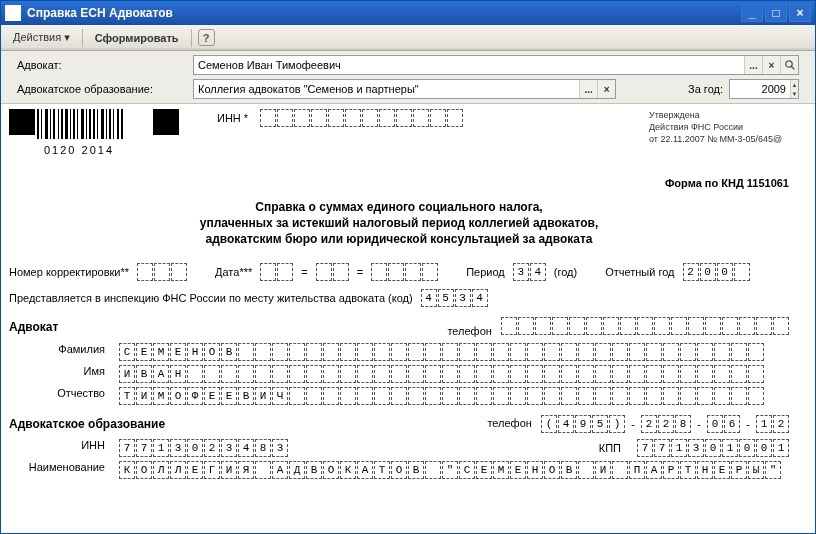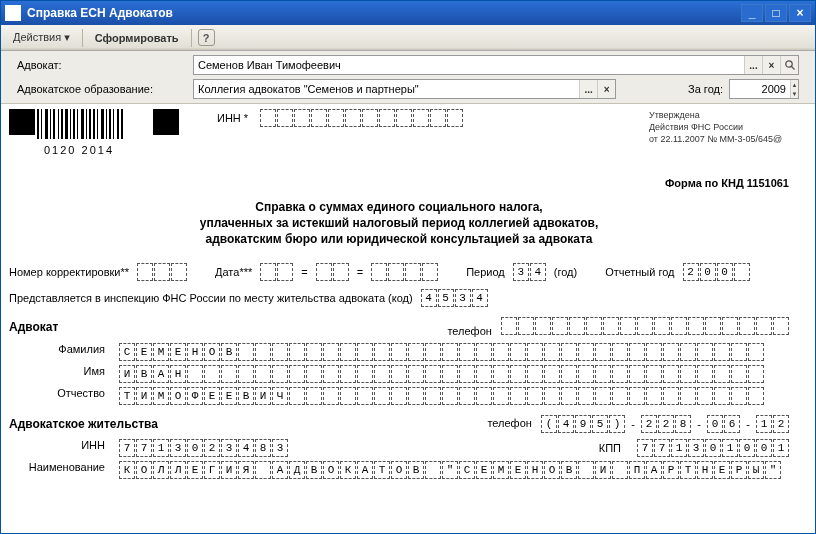--- a/index.html
+++ b/index.html
@@ -375,21 +375,21 @@
             <span class="cell"></span>
             <span class="cell"></span>
             <span class="cell"></span>
             <span class="cell"></span>
             <span class="cell"></span>
             <span class="cell"></span>
           </div>
       </div>
 
       <div class="section-h">
-        <span>Адвокатское жительства</span>
+        <span>Адвокатское образование</span>
         <span class="tel">
           <span>телефон</span>
           &nbsp;
           <span id="org-phone" style="display:inline-flex;gap:4px;align-items:center">
               <span class="cells" style="display: inline-flex;">
                 <span class="cell">(</span>
                 <span class="cell">4</span>
                 <span class="cell">9</span>
                 <span class="cell">5</span>
                 <span class="cell">)</span>

